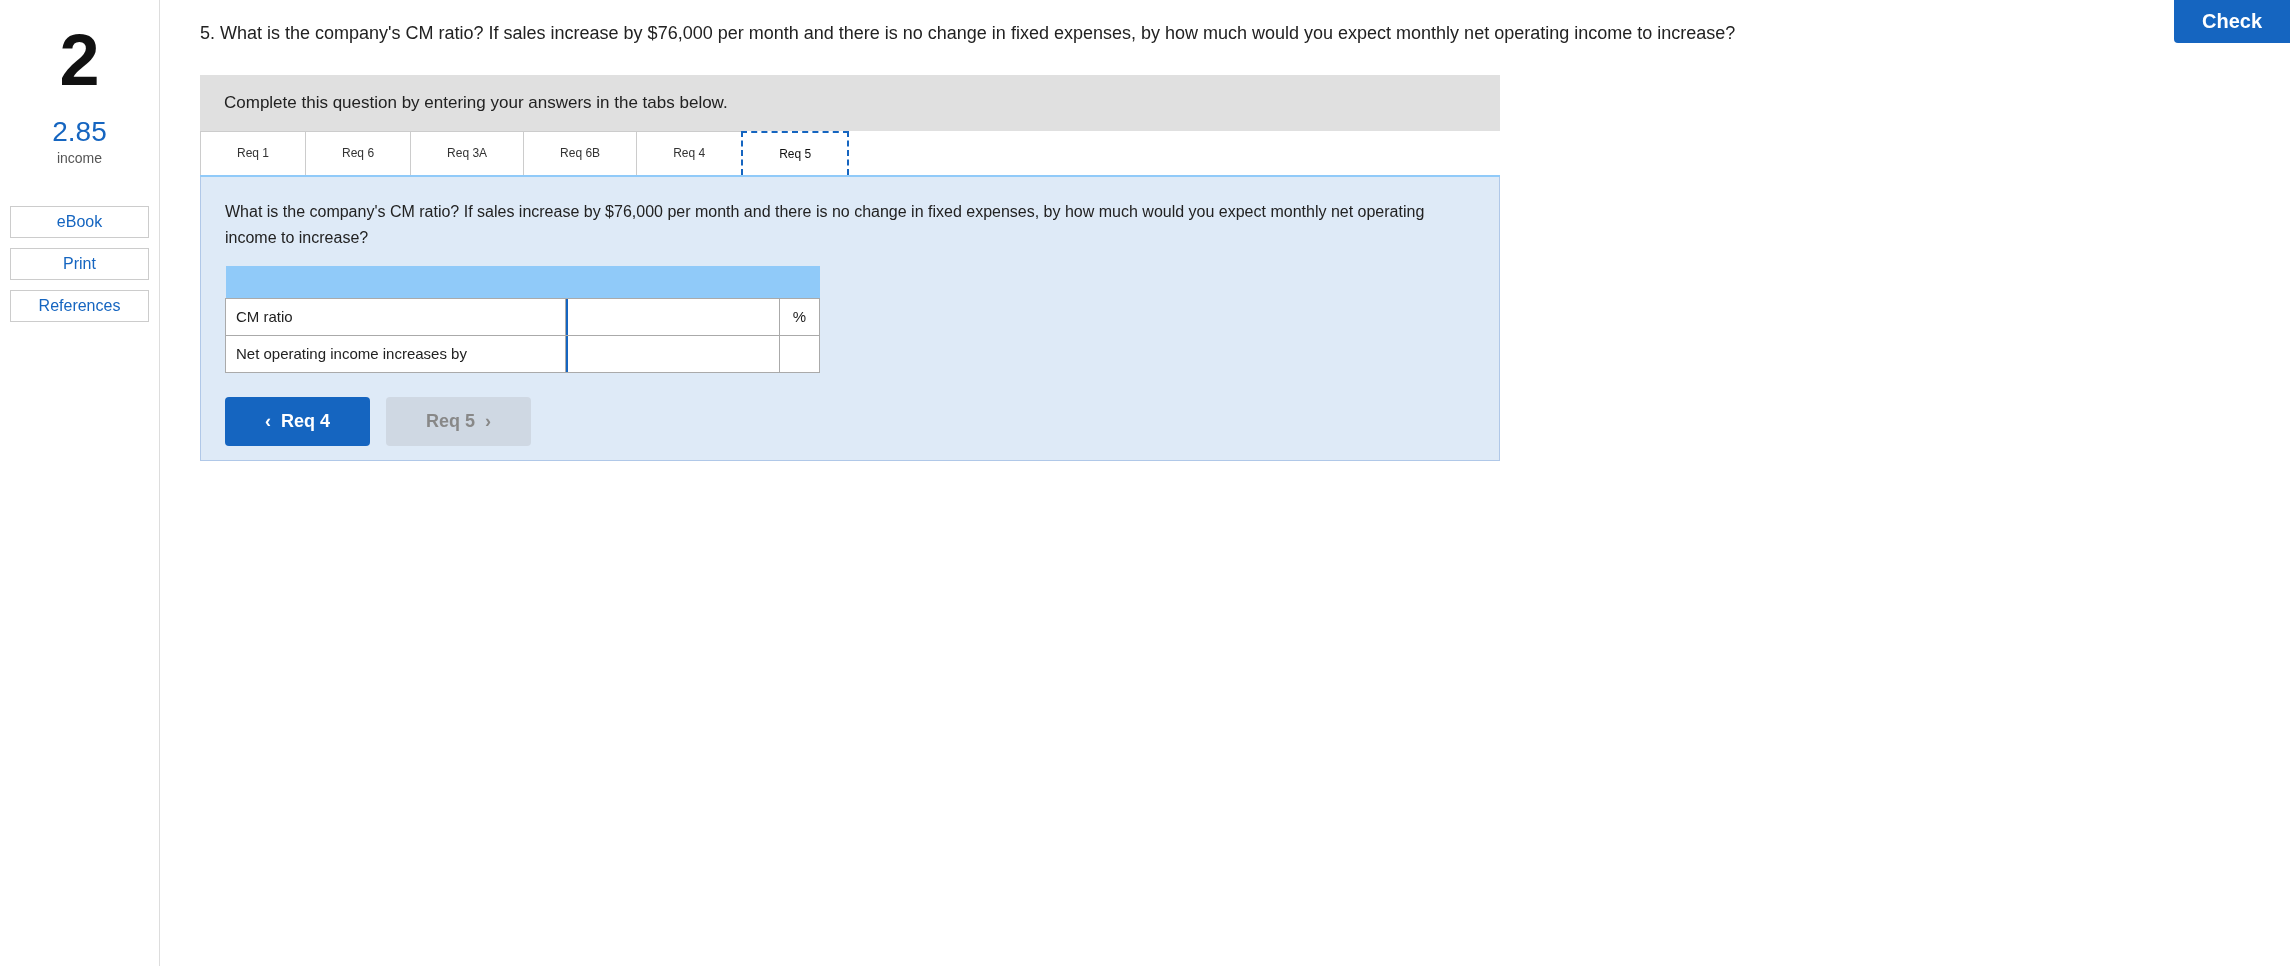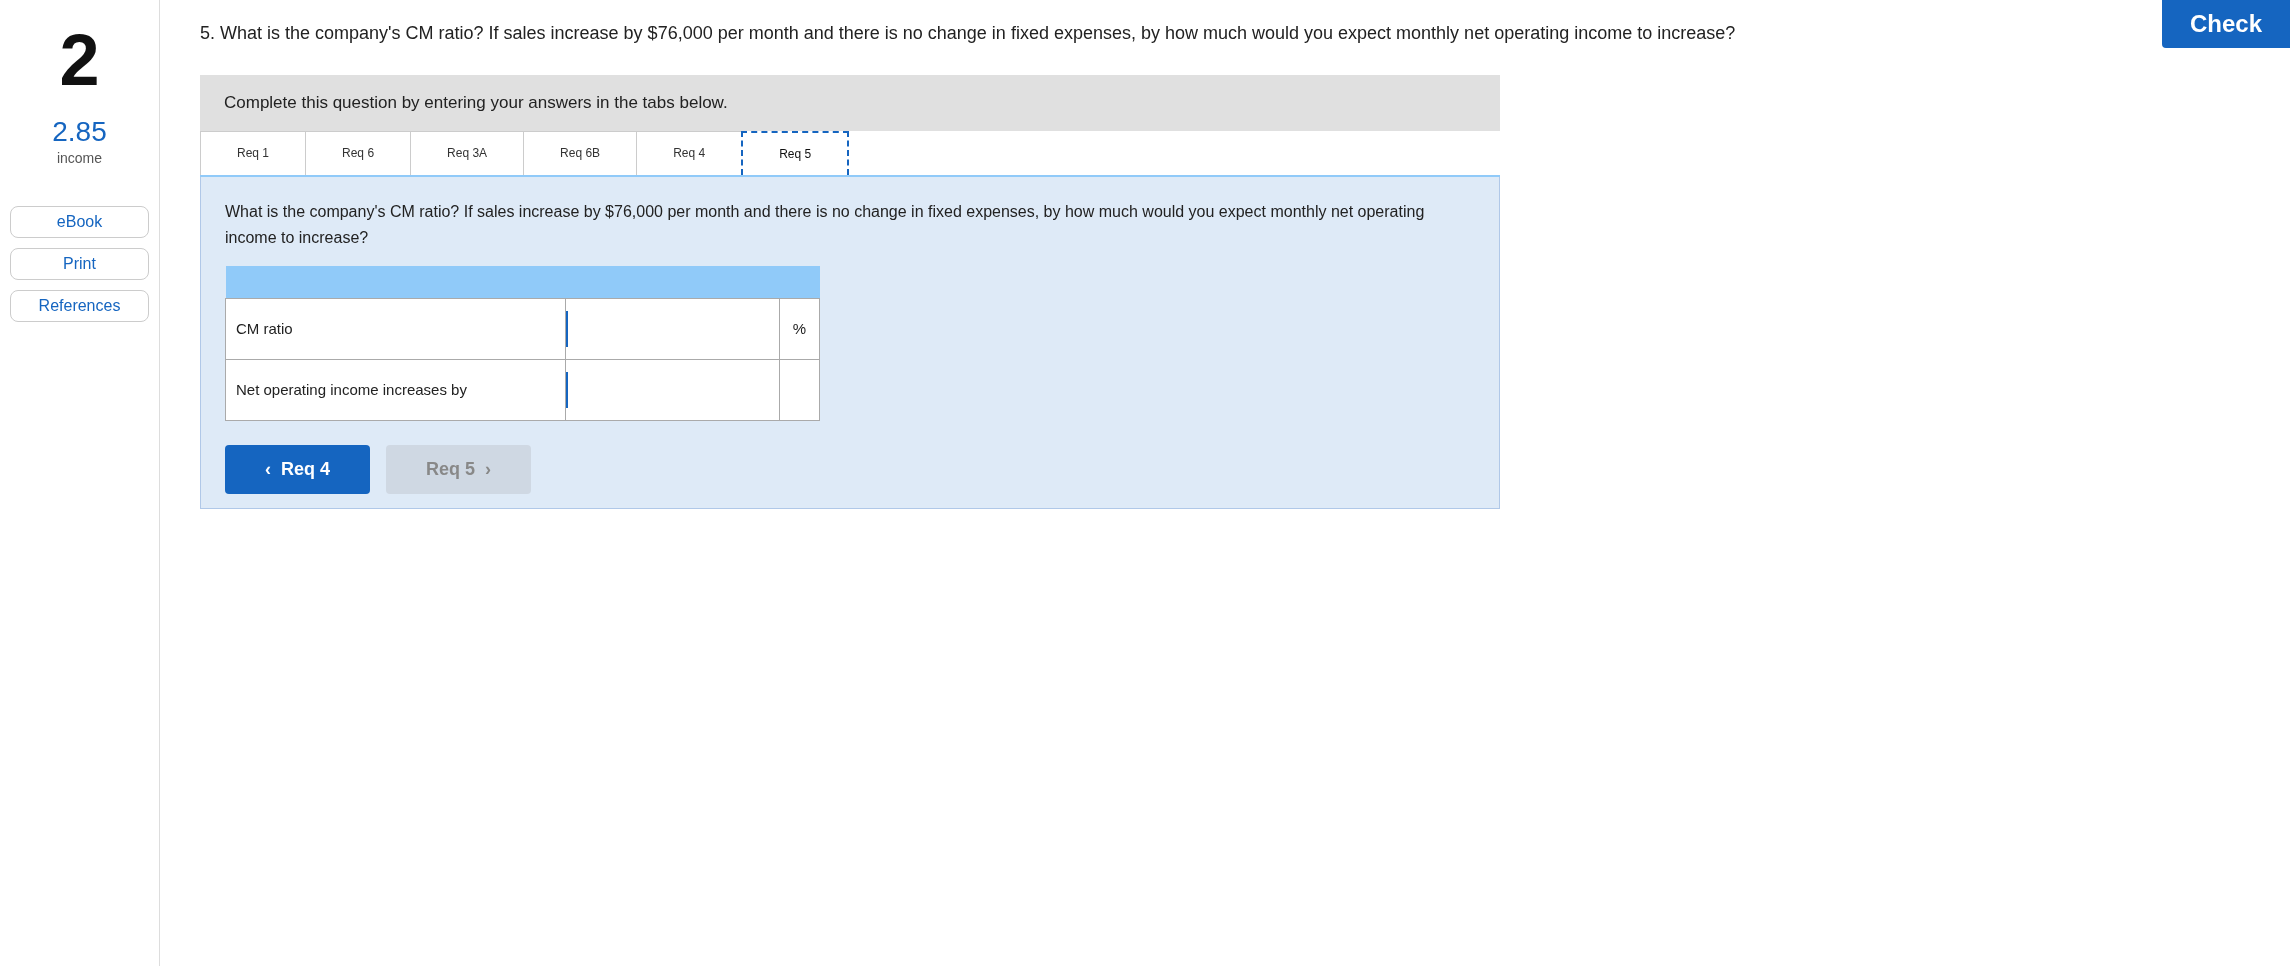--- a/index.html
+++ b/index.html
@@ -48,39 +48,39 @@
       gap: 10px;
       width: 100%;
     }
     .sidebar-link {
       text-align: center;
       color: #1565C0;
       font-size: 16px;
       cursor: pointer;
       padding: 6px 12px;
       border: 1px solid #ccc;
-      border-radius: 8px;
+      border-radius: 0;
       background: #fff;
     }
 
     
     .main-content {
       flex: 1;
       padding: 20px 40px 40px 40px;
       position: relative;
     }
 
     
     .check-btn {
       position: absolute;
       top: 0;
       right: 0;
       background: #1565C0;
       color: #fff;
-      font-size: 24px;
+      font-size: 20px;
       font-weight: bold;
       padding: 10px 28px;
       border: none;
       cursor: pointer;
       border-radius: 0 0 0 4px;
     }
 
     
     .question-text {
       font-size: 18px;
@@ -143,21 +143,21 @@
       border-collapse: collapse;
       margin-top: 16px;
       min-width: 500px;
     }
     .answer-table thead tr td {
       background: #90CAF9;
       height: 32px;
     }
     .answer-table tbody tr td {
       border: 1px solid #aaa;
-      padding: 18px 10px;
+      padding: 6px 10px;
       font-size: 15px;
       background: #fff;
     }
     .answer-table tbody tr td.label-cell {
       min-width: 340px;
       background: #fff;
     }
     .answer-table tbody tr td.input-cell {
       min-width: 130px;
       padding: 0;

